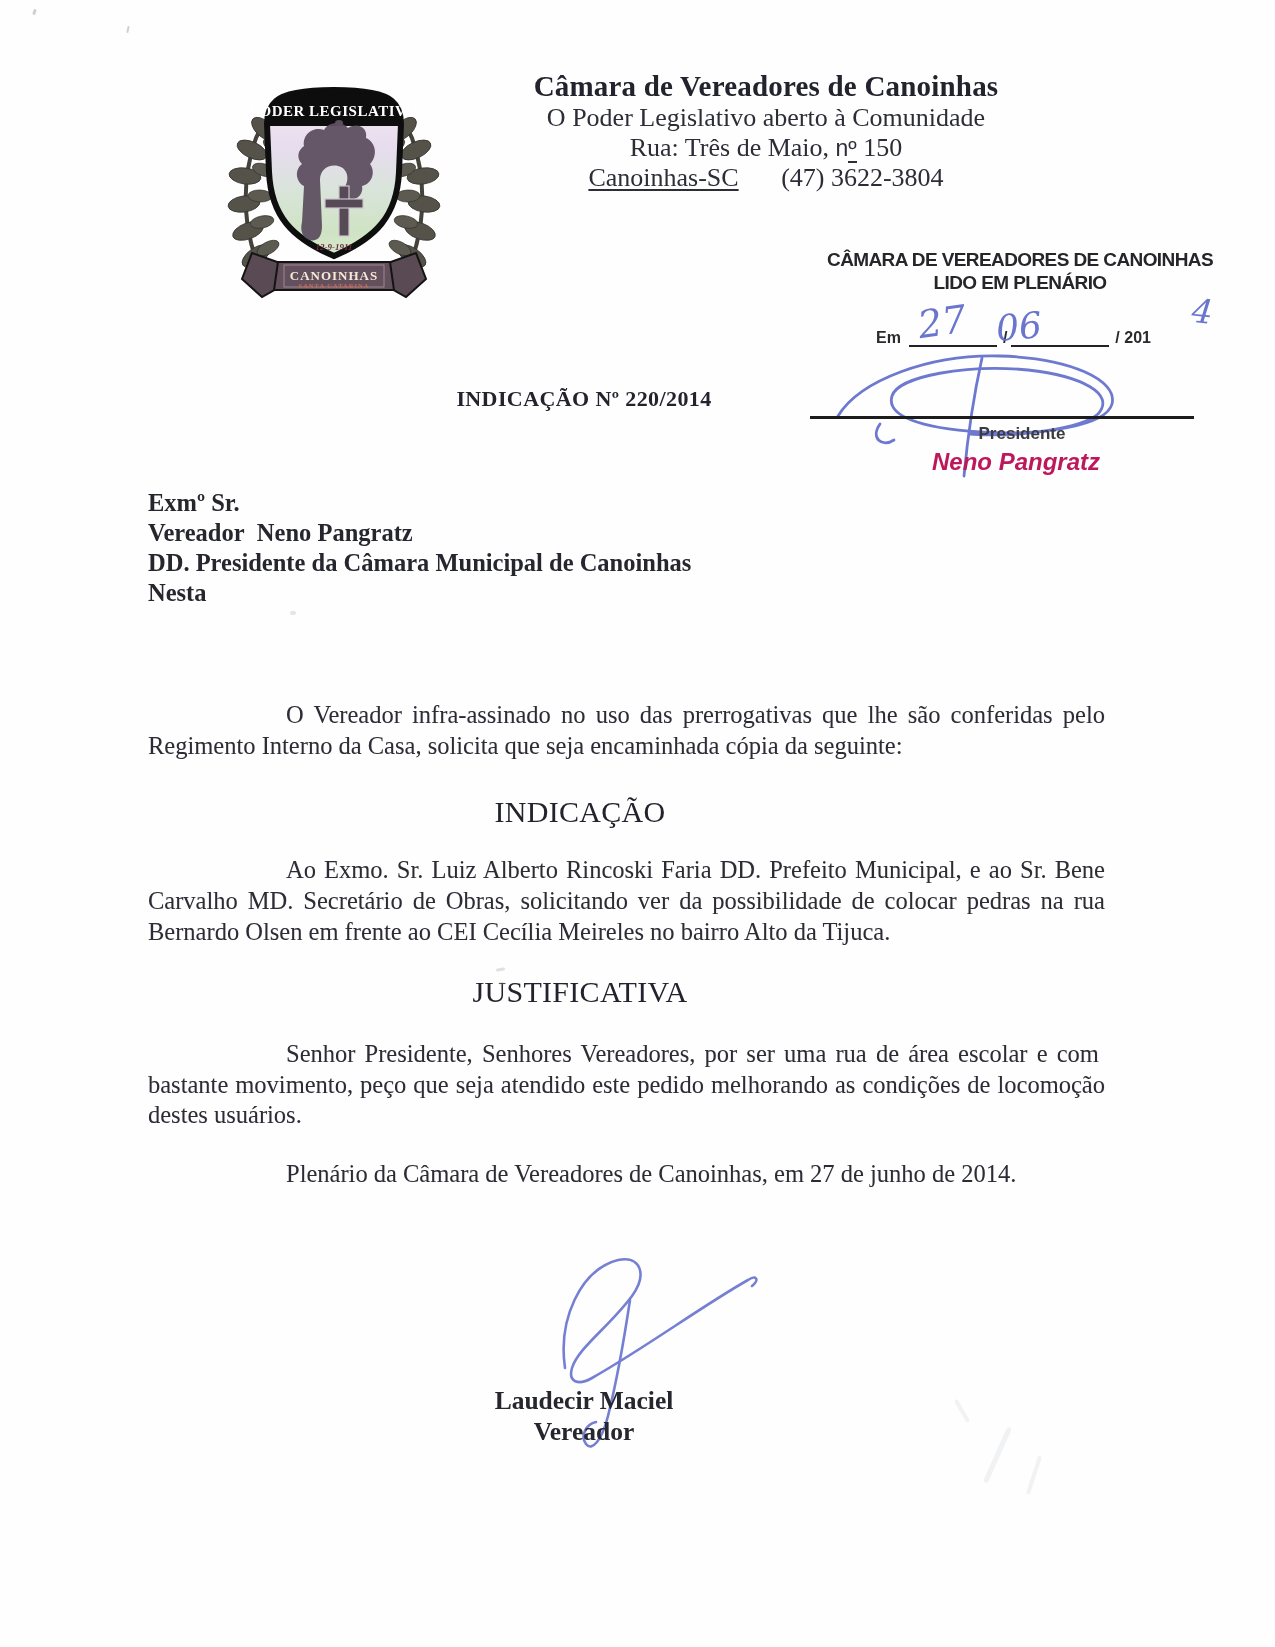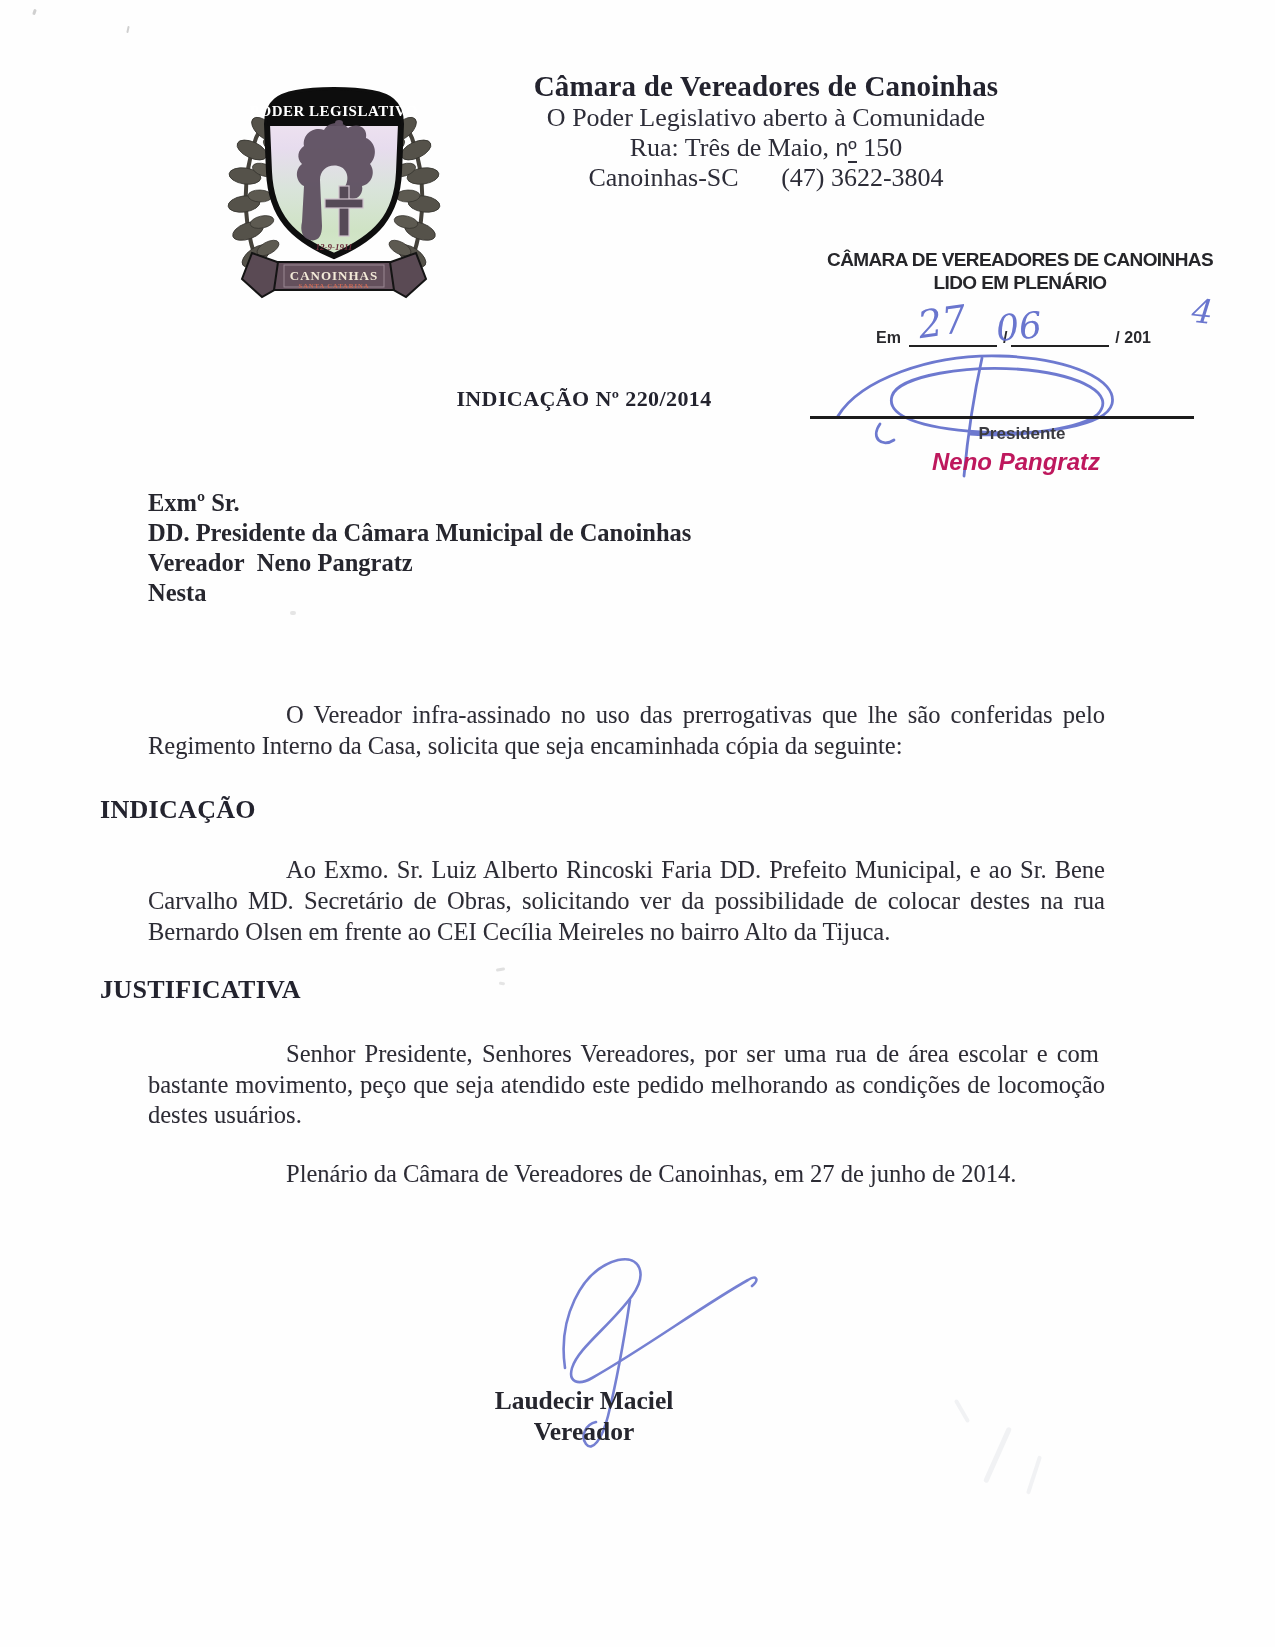--- a/index.html
+++ b/index.html
@@ -6,21 +6,21 @@
   #page{position:relative;width:1275px;height:1647px;background:#fefefe;margin:0 auto;overflow:hidden;
         font-family:"Liberation Serif", serif;color:#2c2c34;}
   .abs{position:absolute;}
 
   
   #header-block{left:460px;top:70px;width:612px;text-align:center;}
   .org-name{font-size:29px;font-weight:bold;line-height:33px;letter-spacing:.2px;color:#23232e;}
   .hline{font-size:26px;line-height:29.5px;color:#2d2d38;}
   .ord{font-family:"Liberation Sans", sans-serif;font-size:23px;}
   .ord .o{border-bottom:2px solid #2d2d38;}
-  .city-underline{text-underline-offset:3px;text-align:right;}
+  .city-underline{text-decoration:underline;text-underline-offset:3px;text-align:right;}
   .phone-gap{margin-left:36px;}
 
   
   #stamp-block{left:810px;top:248px;width:420px;text-align:center;
     font-family:"Liberation Sans", sans-serif;font-weight:bold;font-size:19px;line-height:23px;
     letter-spacing:-.6px;color:#26262a;}
   #date-row{left:876px;top:324px;display:flex;align-items:flex-end;
     font-family:"Liberation Sans", sans-serif;font-size:16px;font-weight:bold;color:#2a2a2e;}
   .blank{display:inline-block;border-bottom:2.5px solid #222;height:21px;}
   .blank.day{width:88px;margin:0 6px 0 8px;}
@@ -35,21 +35,21 @@
   #president-name{left:898px;top:448px;width:236px;text-align:center;
     font-family:"Liberation Sans", sans-serif;font-weight:bold;font-style:italic;font-size:24px;color:#be185d;}
 
   
   #doc-title{left:104px;top:386px;width:960px;text-align:center;
     font-size:22px;font-weight:bold;letter-spacing:.4px;color:#23232e;}
   #addressee{left:148px;top:488px;font-size:24.5px;font-weight:bold;line-height:30px;color:#26262e;}
   .para{left:148px;width:957px;font-size:24.5px;line-height:31px;text-align:justify;
     text-indent:138px;text-shadow:.4px .4px 0 rgba(110,70,120,.14);}
   #para-intro{top:699px;}
-  .sect-head{left:100px;width:960px;text-align:left;font-size:26px;font-weight:bold;
+  .sect-head{left:100px;width:960px;text-align:center;font-size:30px;font-weight:normal;
     letter-spacing:.3px;color:#23232e;}
   #head-indicacao{top:795px;}
   #para-s1{top:854px;}
   #head-justificativa{top:975px;}
   #para-s2{top:1039px;line-height:30.5px;}
   #closing-line{top:1158px;text-align:left;}
   #sig-names{left:104px;top:1345px;width:960px;text-align:center;
     font-size:25.5px;font-weight:bold;line-height:31px;color:#26262e;margin-top:40px;}
 
   .speck{background:#9a9a9a;opacity:.45;border-radius:2px;}
@@ -164,29 +164,29 @@
   </div>
 
   <div class="abs" id="sig-line"></div>
   <div class="abs" id="presidente-label">Presidente</div>
   <div class="abs" id="president-name">Neno Pangratz</div>
 
   <div class="abs" id="doc-title">INDICAÇÃO Nº 220/2014</div>
 
   <div class="abs" id="addressee">
     <div>Exmº Sr.</div>
+    <div>Vereador&nbsp; Neno Pangratz</div>
     <div>DD. Presidente da Câmara Municipal de Canoinhas</div>
-    <div>Vereador&nbsp; Neno Pangratz</div>
     <div>Nesta</div>
   </div>
 
   <div class="abs para" id="para-intro">O Vereador infra-assinado no uso das prerrogativas que lhe são conferidas pelo Regimento Interno da Casa, solicita que seja encaminhada cópia da seguinte:</div>
 
   <div class="abs sect-head" id="head-indicacao">INDICAÇÃO</div>
-  <div class="abs para" id="para-s1">Ao Exmo. Sr. Luiz Alberto Rincoski Faria DD. Prefeito Municipal, e ao Sr. Bene Carvalho MD. Secretário de Obras, solicitando ver da possibilidade de colocar destes na rua Bernardo Olsen em frente ao CEI Cecília Meireles no bairro Alto da Tijuca.</div>
+  <div class="abs para" id="para-s1">Ao Exmo. Sr. Luiz Alberto Rincoski Faria DD. Prefeito Municipal, e ao Sr. Bene Carvalho MD. Secretário de Obras, solicitando ver da possibilidade de colocar pedras na rua Bernardo Olsen em frente ao CEI Cecília Meireles no bairro Alto da Tijuca.</div>
 
   <div class="abs sect-head" id="head-justificativa">JUSTIFICATIVA</div>
   <div class="abs para" id="para-s2">Senhor Presidente, Senhores Vereadores, por ser uma rua de área escolar e com&nbsp; bastante movimento, peço que seja atendido este pedido melhorando as condições de locomoção destes usuários.</div>
 
   <div class="abs para" id="closing-line">Plenário da Câmara de Vereadores de Canoinhas, em 27 de junho de 2014.</div>
 
   <div class="abs" style="left:480px;top:1248px;">
     <svg width="300" height="215" viewBox="0 0 300 215">
       <g fill="none" stroke="#5e6bcb" stroke-width="2.6" stroke-linecap="round" stroke-linejoin="round" opacity=".85">
         <path d="M85,120 C78,72 100,22 138,12 C160,7 168,26 152,48 C130,78 98,100 92,120 C88,134 98,138 112,130 C165,100 222,58 268,32 C276,27 280,31 272,38"></path>

